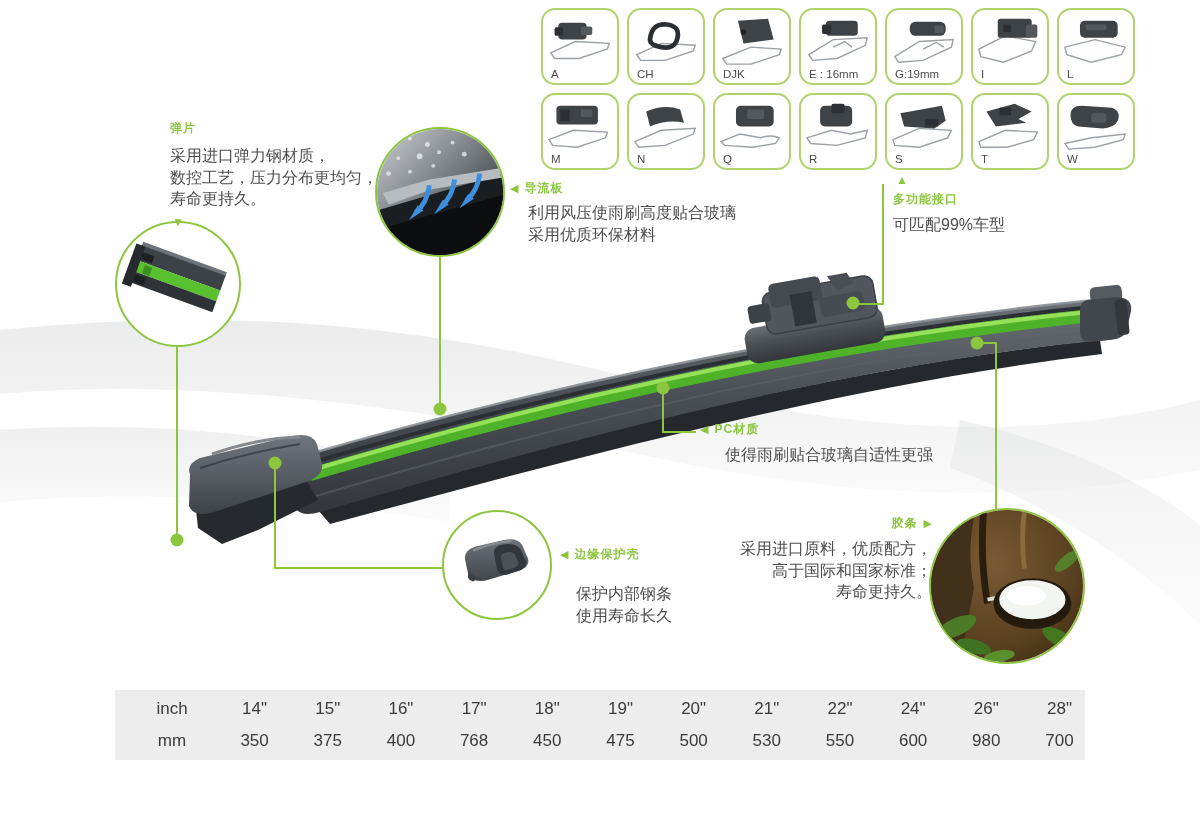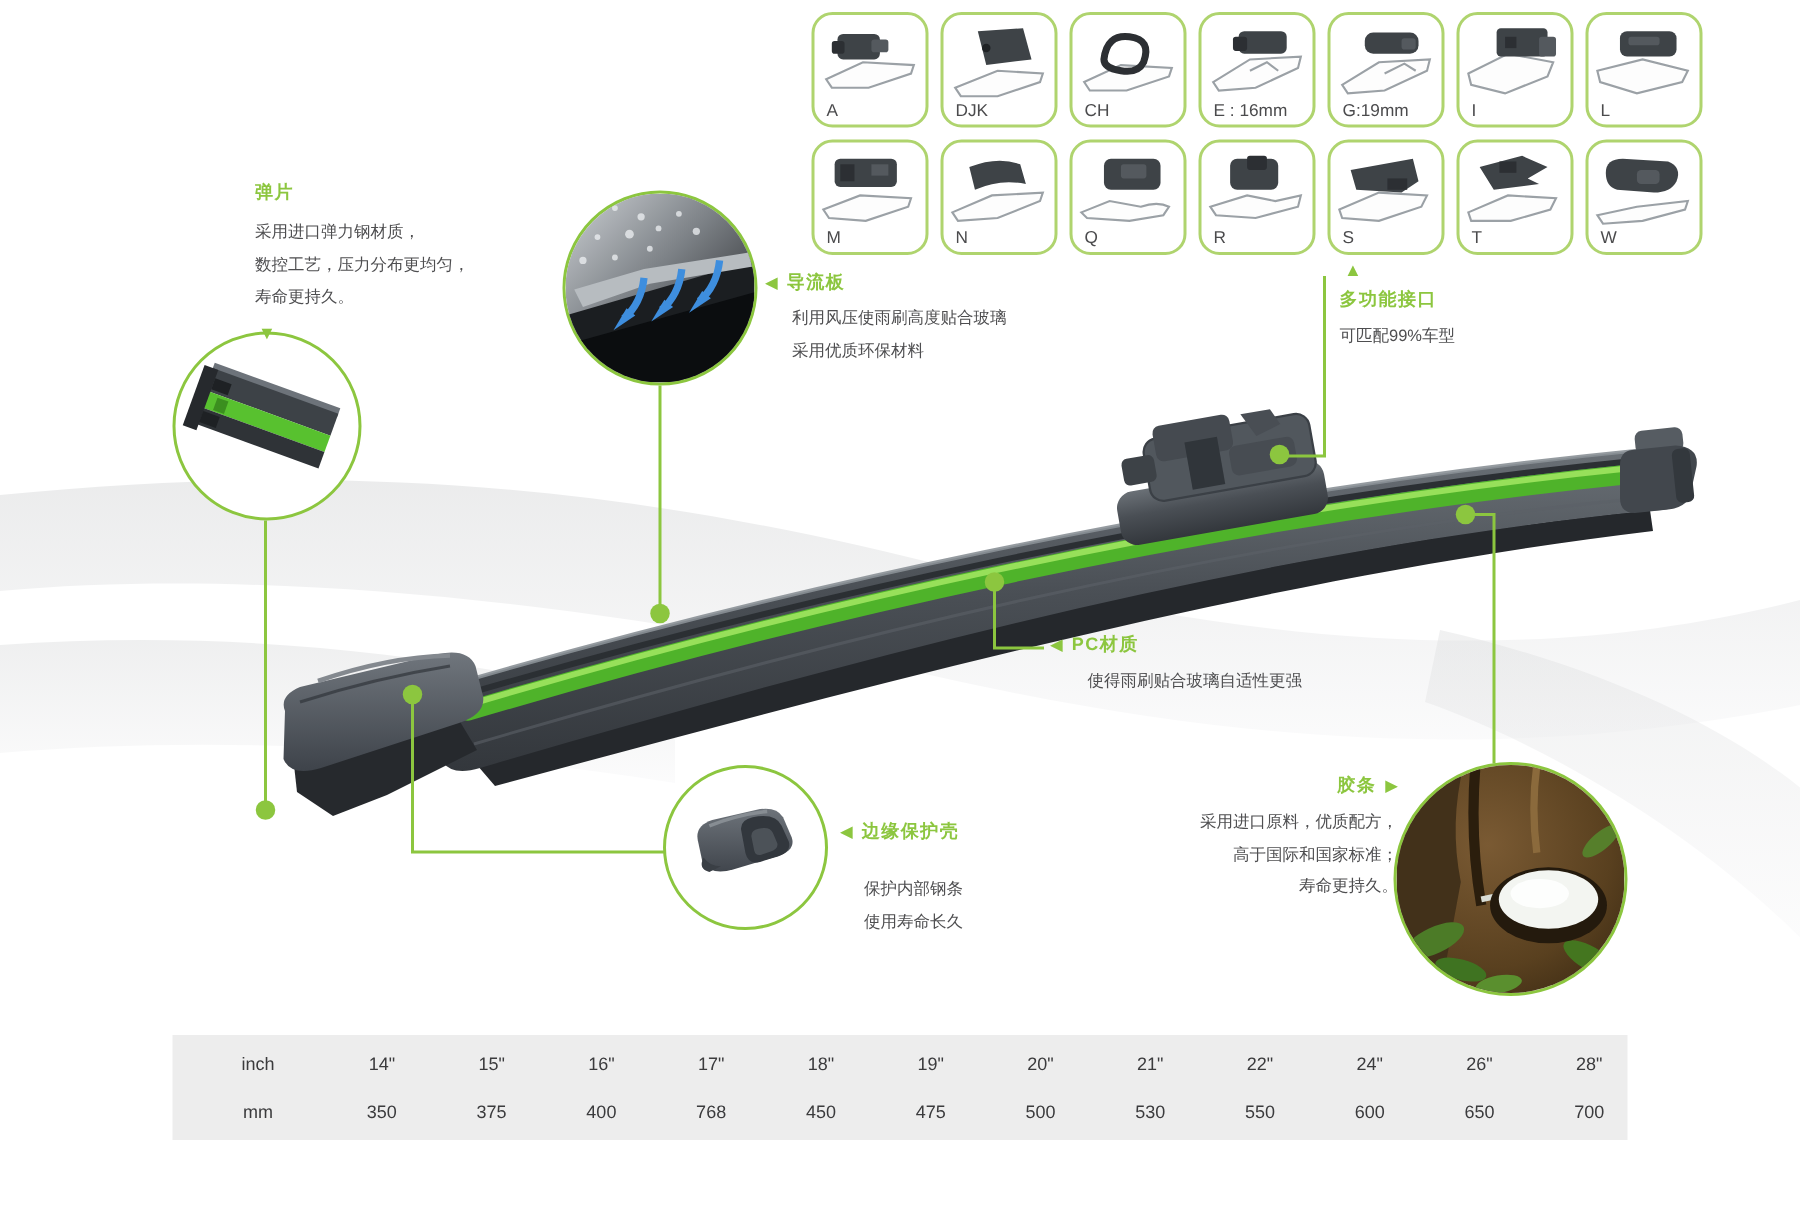--- a/index.html
+++ b/index.html
@@ -23,21 +23,21 @@
     overflow:hidden; background:#fff; z-index:2; }
   .detail-circle svg { width:100%; height:100%; display:block; }
   #spring-circle  { left:115px; top:221px; width:126px; height:126px; }
   #spoiler-circle { left:375px; top:127px; width:130px; height:130px; }
   #endcap-circle  { left:442px; top:510px; width:110px; height:110px; }
   #rubber-circle  { left:929px; top:508px; width:156px; height:156px; }
 
   
   .callout { position:absolute; z-index:3; }
   .callout-title { font-size:12px; font-weight:bold; color:#8CC63F; letter-spacing:1px; line-height:22px; }
-  .callout-line { font-size:11px; color:#4E4E50; line-height:21.5px; white-space:nowrap; }
+  .callout-line { font-size:16px; color:#4E4E50; line-height:21.5px; white-space:nowrap; }
   .tri { color:#8CC63F; font-size:11px; vertical-align:2px; }
   .tri-block { color:#8CC63F; font-size:12px; line-height:12px; }
   .title-row { display:flex; align-items:center; gap:6px; }
 
   #co-spring  { left:170px; top:117px; }
   #co-spring .callout-title { margin-bottom:6px; }
   #co-spring .tri-block { margin-top:6px; margin-left:2px; }
 
   #co-spoiler { left:510px; top:177px; }
   #co-spoiler .lines { margin-left:18px; margin-top:3px; }
@@ -54,21 +54,21 @@
 
   #co-rubber { left:650px; top:512px; width:282px; text-align:right; }
   #co-rubber .title-row { justify-content:flex-end; }
   #co-rubber .lines { margin-top:4px; }
 
   
   .size-table { position:absolute; left:115px; top:690px; width:970px; height:70px;
     background:#EDEDED; display:flex; flex-direction:column; justify-content:center;
     gap:4px; z-index:3; }
   .size-row { display:flex; align-items:center; height:28px; }
-  .size-cell { flex:1; text-align:center; font-size:12px; color:#3B3B3D;padding-left:22px; }
+  .size-cell { flex:1; text-align:center; font-size:17px; color:#3B3B3D;padding-left:22px; }
   .size-cell.unit { flex:0 0 92px; }
 </style>
 </head>
 <body>
 
 <div id="canvas">
 
   <svg id="scene" width="1200" height="814" viewBox="0 0 1200 814">
     <defs>
       <linearGradient id="gBody" x1="0" y1="0" x2="0" y2="1">
@@ -155,32 +155,32 @@
       <div class="adapter-art"><svg viewBox="0 0 70 52">
             <path d="M4 38 L30 26 L66 28 L64 34 L34 44 L8 44 Z" fill="#FDFDFD" stroke="#9BA1A6" stroke-width="1.5"></path>
             <rect x="12" y="6" width="30" height="18" rx="4" fill="#3E4347"></rect>
             <rect x="36" y="10" width="12" height="9" rx="2" fill="#54595E"></rect>
             <rect x="8" y="11" width="9" height="9" rx="2" fill="#2C2F33"></rect>
           </svg></div>
       <span class="adapter-label">A</span>
     </div>
     <div class="adapter-cell">
       <div class="adapter-art"><svg viewBox="0 0 70 52">
+            <path d="M4 40 L30 28 L66 30 L64 36 L34 46 L8 46 Z" fill="#FDFDFD" stroke="#9BA1A6" stroke-width="1.5"></path>
+            <path d="M18 24 Q 20 6 36 8 Q 52 10 46 26 Q 42 34 30 32 Q 18 30 18 24 Z" fill="none" stroke="#2C2F33" stroke-width="5"></path>
+          </svg></div>
+      <span class="adapter-label">CH</span>
+    </div>
+    <div class="adapter-cell">
+      <div class="adapter-art"><svg viewBox="0 0 70 52">
             <path d="M4 44 L34 32 L66 34 L64 40 L34 50 L8 50 Z" fill="#FDFDFD" stroke="#9BA1A6" stroke-width="1.5"></path>
             <path d="M20 4 L52 2 L58 24 L26 28 Z" fill="#3E4347"></path>
             <circle cx="26" cy="16" r="3" fill="#1F2225"></circle>
           </svg></div>
       <span class="adapter-label">DJK</span>
-    </div>
-    <div class="adapter-cell">
-      <div class="adapter-art"><svg viewBox="0 0 70 52">
-            <path d="M4 40 L30 28 L66 30 L64 36 L34 46 L8 46 Z" fill="#FDFDFD" stroke="#9BA1A6" stroke-width="1.5"></path>
-            <path d="M18 24 Q 20 6 36 8 Q 52 10 46 26 Q 42 34 30 32 Q 18 30 18 24 Z" fill="none" stroke="#2C2F33" stroke-width="5"></path>
-          </svg></div>
-      <span class="adapter-label">CH</span>
     </div>
     <div class="adapter-cell">
       <div class="adapter-art"><svg viewBox="0 0 70 52">
             <path d="M4 40 L30 24 L66 22 L64 30 L34 44 L8 46 Z" fill="#FDFDFD" stroke="#9BA1A6" stroke-width="1.5"></path>
             <path d="M30 32 l 12 -6 l 8 6" fill="none" stroke="#9BA1A6" stroke-width="1.5"></path>
             <rect x="22" y="4" width="34" height="16" rx="4" fill="#3E4347"></rect>
             <rect x="18" y="8" width="10" height="10" rx="2" fill="#2C2F33"></rect>
           </svg></div>
       <span class="adapter-label">E : 16mm</span>
     </div>
@@ -446,18 +446,18 @@
       <div class="size-cell">350</div>
       <div class="size-cell">375</div>
       <div class="size-cell">400</div>
       <div class="size-cell">768</div>
       <div class="size-cell">450</div>
       <div class="size-cell">475</div>
       <div class="size-cell">500</div>
       <div class="size-cell">530</div>
       <div class="size-cell">550</div>
       <div class="size-cell">600</div>
-      <div class="size-cell">650</div>
+      <div class="size-cell">980</div>
       <div class="size-cell">700</div>
     </div>
   </div>
 
 </div>
 
 </body></html>

